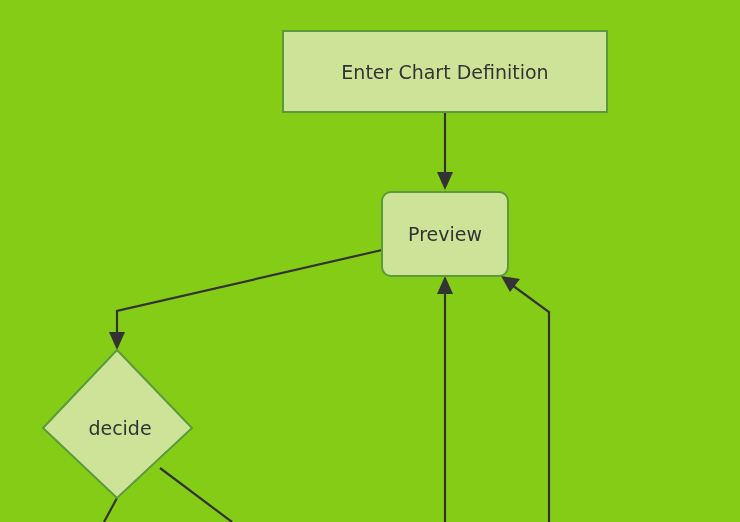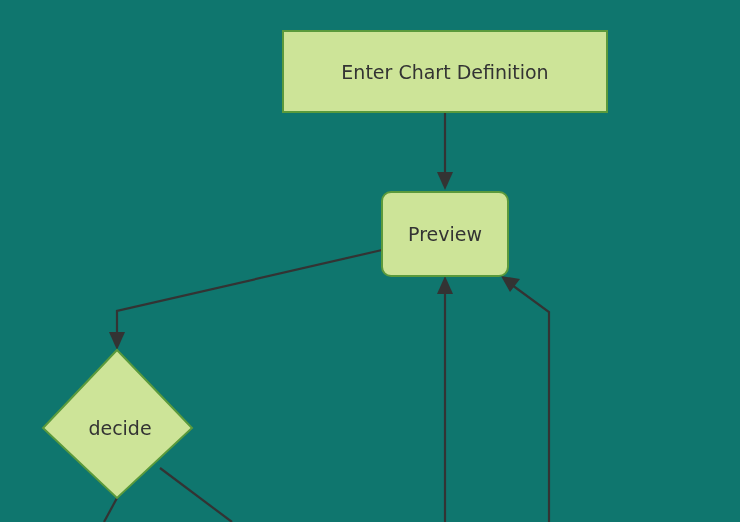--- a/index.html
+++ b/index.html
@@ -11,21 +11,21 @@
   body {
     width: 740px;
     height: 522px;
     overflow: hidden;
     font-family: "DejaVu Sans", "Liberation Sans", sans-serif;
   }
   #diagram-canvas {
     position: relative;
     width: 740px;
     height: 522px;
-    background: #0f766e;
+    background: #84cc16;
   }
   #flow-svg {
     position: absolute;
     top: 0;
     left: 0;
     width: 740px;
     height: 522px;
     display: block;
   }
   .node-shape {

